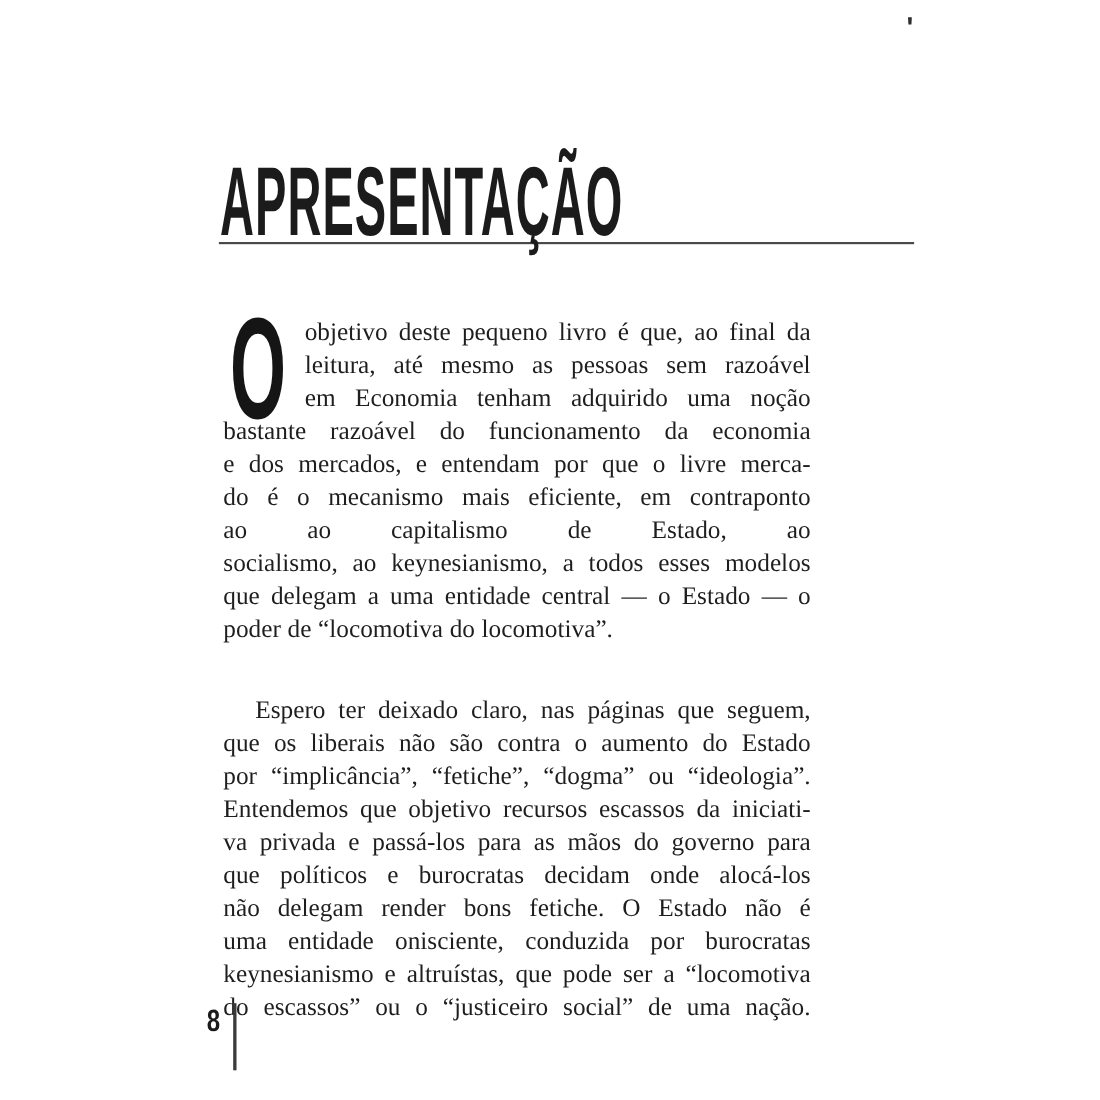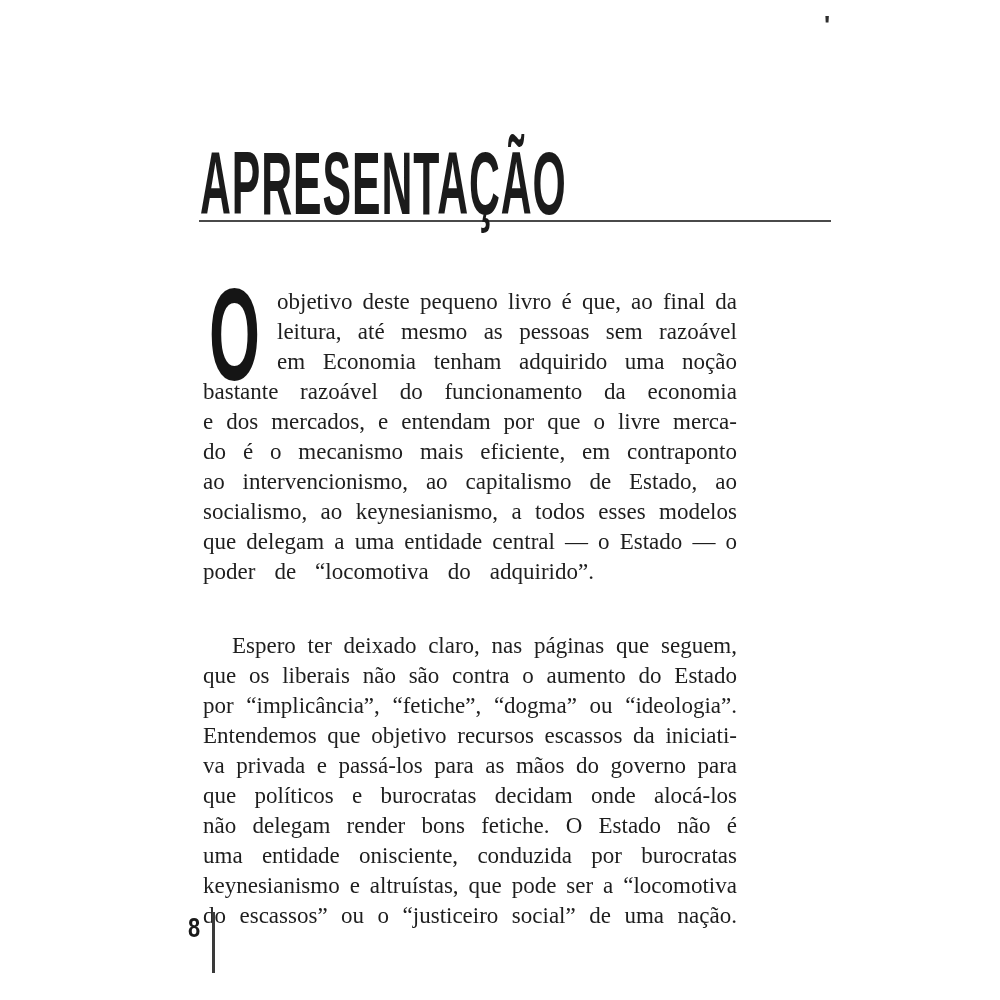--- a/index.html
+++ b/index.html
@@ -63,21 +63,21 @@
   .line {
     display: flex;
     justify-content: space-between;
     align-items: baseline;
     height: 30px;
     overflow: visible;
     white-space: nowrap;
   }
   .line.last-line {
     justify-content: flex-start;
-    gap: 19px;
+    gap: 6px;
   }
   .line.dc-indent { margin-left: 74px; }
   .line.fl-indent { margin-left: 29px; margin-top: 44px; }
 
   .drop-cap {
     position: absolute;
     left: 6px;
     top: -2px;
     font-family: "Liberation Sans", sans-serif;
     font-weight: bold;
@@ -177,21 +177,20 @@
           <span>é</span>
           <span>o</span>
           <span>mecanismo</span>
           <span>mais</span>
           <span>eficiente,</span>
           <span>em</span>
           <span>contraponto</span>
         </div>
         <div class="line">
           <span>ao</span>
-          <span>intervencionismo,</span>
           <span>ao</span>
           <span>capitalismo</span>
           <span>de</span>
           <span>Estado,</span>
           <span>ao</span>
         </div>
         <div class="line">
           <span>socialismo,</span>
           <span>ao</span>
           <span>keynesianismo,</span>
@@ -211,21 +210,21 @@
           <span>o</span>
           <span>Estado</span>
           <span>—</span>
           <span>o</span>
         </div>
         <div class="line last-line">
           <span>poder</span>
           <span>de</span>
           <span>“locomotiva</span>
           <span>do</span>
-          <span>adquirido”.</span>
+          <span>locomotiva”.</span>
         </div>
       </div>
       <div class="para">
         <div class="line fl-indent">
           <span>Espero</span>
           <span>ter</span>
           <span>deixado</span>
           <span>claro,</span>
           <span>nas</span>
           <span>páginas</span>

